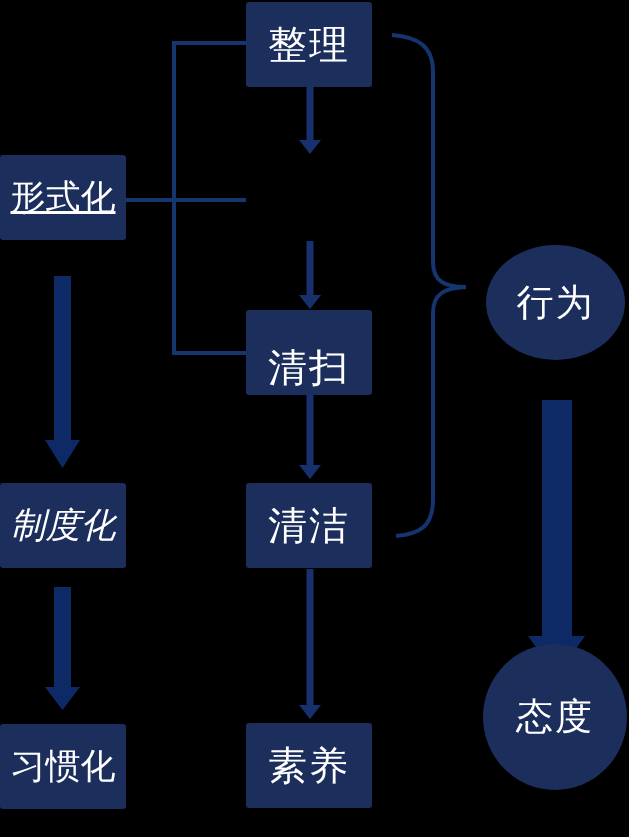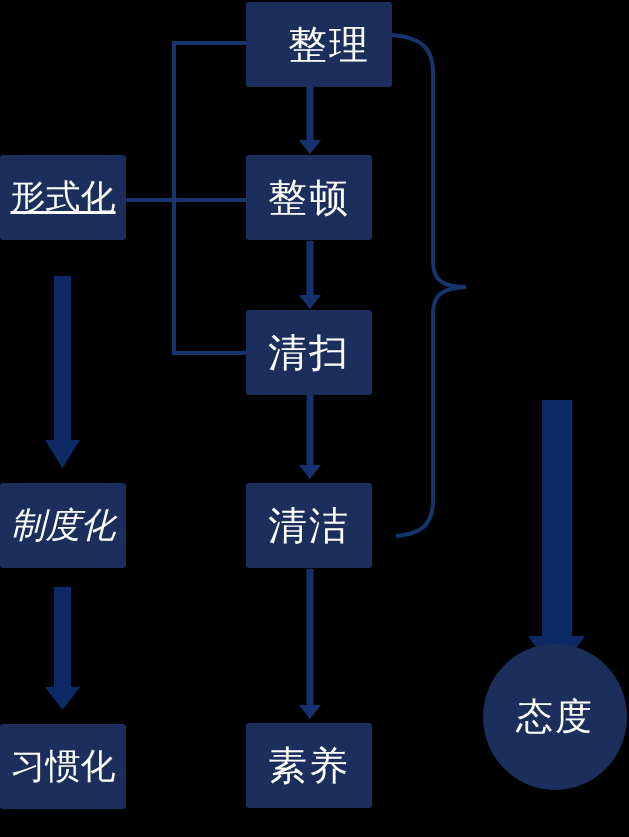--- a/index.html
+++ b/index.html
@@ -87,43 +87,43 @@
       <rect x="54" y="587" width="17" height="101" fill="#0d2a67"></rect>
       <polygon points="45,687 80,687 62.5,710" fill="#0d2a67"></polygon>
     </g>
 
     <g>
       <rect x="542" y="400" width="30" height="237" fill="#0d2a67"></rect>
       <polygon points="528,636 585,636 556.5,676" fill="#0d2a67"></polygon>
     </g>
   </svg>
 
-  <div class="node mid" style="top:2px;padding-left:20px;">
+  <div class="node mid" style="top:2px;">
     <span>整理</span>
   </div>
-  <div class="node mid" style="top:155px;">
-    <span>整顿</span>
-  </div>
-  <div class="node mid" style="top:310px;">
+  <div class="node mid" style="top:310px;align-items:flex-end;">
     <span>清扫</span>
   </div>
   <div class="node mid" style="top:723px;">
     <span>素养</span>
   </div>
   <div class="node mid" style="top:483px;">
     <span>清洁</span>
   </div>
 
   <div class="node side" style="top:155px;text-decoration:underline;">
     <span>形式化</span>
   </div>
   <div class="node side" style="top:483px;font-style:italic;">
     <span>制度化</span>
   </div>
   <div class="node side" style="top:724px;">
     <span>习惯化</span>
   </div>
 
+  <div class="node oval" style="left:486px; top:245px; width:139px; height:115px;">
+    <span>行为</span>
+  </div>
   <div class="node oval" style="left:483px; top:644px; width:144px; height:146px;text-align:center;">
     <span>态度</span>
   </div>
 
 </div>
 
 </body></html>

